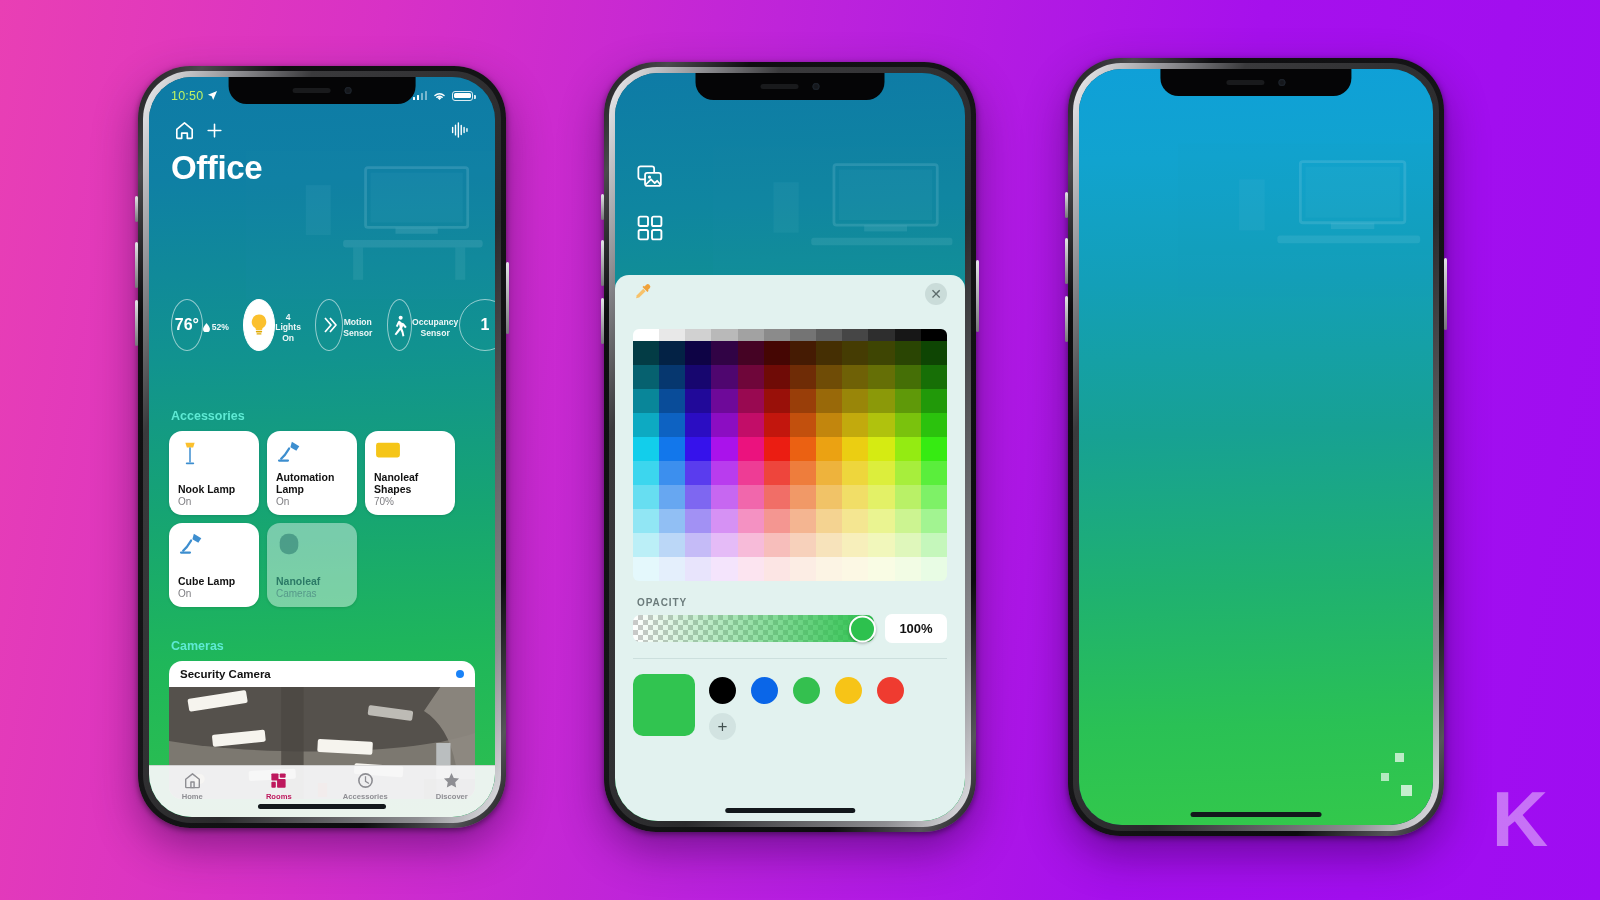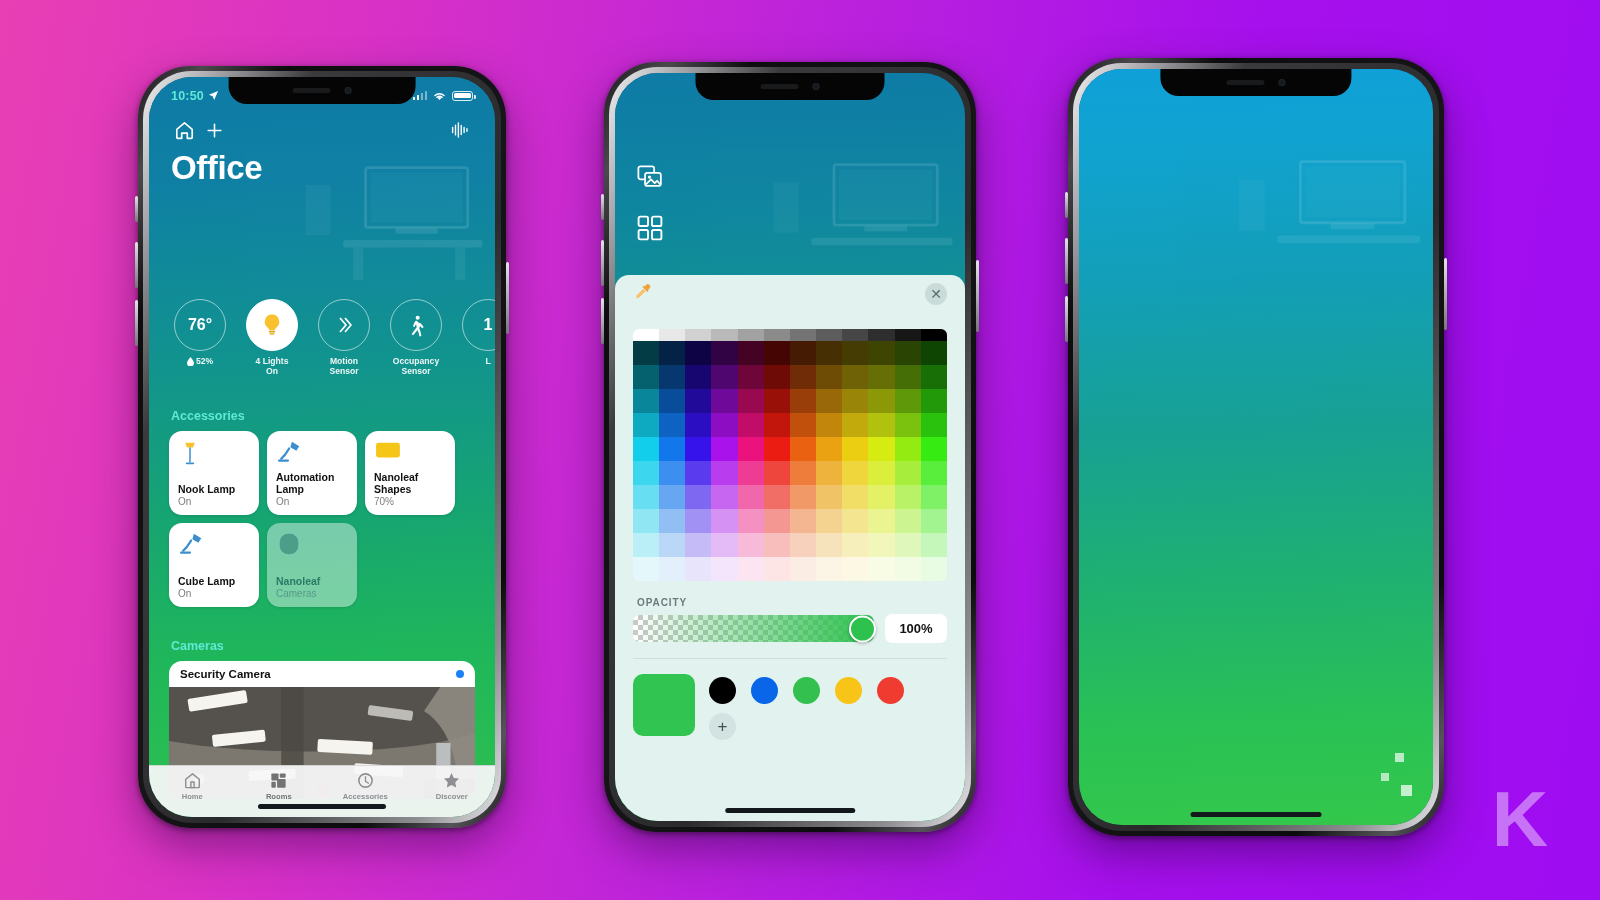--- a/index.html
+++ b/index.html
@@ -53,21 +53,21 @@
     background:linear-gradient(178deg,#0e7ba6 0%, #0f80a4 14%, #11938f 38%, #16a473 58%, #1fb75a 78%, #2ec04e 100%);
   }
   .room-photo{
     position:absolute; top:0; right:0; width:72%; height:40%;
     opacity:.26; pointer-events:none;
   }
 
   .status-bar{
     position:absolute; top:0; left:0; right:0; height:30px; z-index:30;
     display:flex; align-items:center; justify-content:space-between;
-    padding:7px 20px 0 22px; color:#5eead4; font-size:12.5px; font-weight:700;
+    padding:7px 20px 0 22px; color:#bef264; font-size:12.5px; font-weight:400;
     letter-spacing:.2px;
   }
   .sb-left{display:flex;align-items:center;gap:4px;}
   .sb-right{display:flex;align-items:center;gap:5px; padding-right:2px;}
   .bars{display:flex;align-items:flex-end;gap:1.5px;height:9px;}
   .bars i{display:block;width:2.5px;background:#fff;border-radius:.5px;}
   .bars i:nth-child(1){height:3px;} .bars i:nth-child(2){height:5px;}
   .bars i:nth-child(3){height:7px;opacity:.45;} .bars i:nth-child(4){height:9px;opacity:.45;}
   .batt{width:21px;height:10px;border:1.4px solid rgba(255,255,255,.85);border-radius:3px;position:relative;}
   .batt::after{content:"";position:absolute;right:-3.5px;top:3px;width:2px;height:4px;background:rgba(255,255,255,.85);border-radius:0 1px 1px 0;}
@@ -76,21 +76,21 @@
   .topbar{ position:absolute; top:36px; left:0; right:0; height:34px; z-index:25;
     display:flex; align-items:center; padding:0 20px; color:#fff;}
   .topbar .sp{flex:1;}
   .icobtn{ width:30px;height:30px;display:flex;align-items:center;justify-content:center;cursor:pointer;}
 
   .room-title{ position:absolute; top:72px; left:22px; z-index:25;
     color:#fff; font-size:33px; font-weight:700; letter-spacing:-.4px; }
 
   .status-row{ position:absolute; top:222px; left:0; right:0; z-index:25;
     display:flex; gap:14px; padding-left:22px; }
-  .st-item{ width:58px; flex:0 0 auto; display:flex; flex-direction:column; align-items:center; cursor:pointer;}
+  .st-item{ width:58px; flex:0 0 auto; display:flex; flex-direction:row; align-items:center; cursor:pointer;}
   .st-circle{ width:52px;height:52px;border-radius:50%; border:1.6px solid rgba(255,255,255,.55);
     display:flex;align-items:center;justify-content:center; color:#fff; font-size:16px; font-weight:700;}
   .st-circle.on{ background:#fff; border-color:#fff; }
   .st-label{ margin-top:5px; color:rgba(255,255,255,.93); font-size:8.6px; font-weight:600; text-align:center; line-height:1.18;}
   .st-label.sub{ display:flex; align-items:center; gap:2px; }
 
   .sec-title{ color:#5eead4; font-size:12.5px; font-weight:700; margin:0 0 8px 22px; }
   .acc-area{ position:absolute; top:332px; left:0; right:0; z-index:25; }
   .tiles{ display:flex; flex-wrap:wrap; gap:8px; padding:0 20px; }
   .tile{
@@ -110,21 +110,21 @@
   .cam-head{ height:26px; display:flex; align-items:center; justify-content:space-between; padding:0 11px; }
   .cam-name{ font-size:11.5px; font-weight:700; color:#111; }
   .cam-dot{ width:8px;height:8px;border-radius:50%; background:#1a82f7; }
   .cam-img{ height:112px; position:relative; overflow:hidden;
     background:linear-gradient(175deg,#6e6a64 0%,#8d8880 28%,#a39d94 55%,#6b6761 100%); }
 
   .tabbar{ position:absolute; bottom:0; left:0; right:0; height:52px; z-index:35;
     background:rgba(246,246,248,.94); display:flex; align-items:flex-start; padding-top:5px;
     border-top:.5px solid rgba(0,0,0,.12);}
   .tab{ flex:1; display:flex; flex-direction:column; align-items:center; gap:2px; cursor:pointer; color:#8e8e93;}
-  .tab.active{ color:#737373; }
+  .tab.active{ color:#be185d; }
   .tab-label{ font-size:7.6px; font-weight:600; }
 
   
   .cp-bg{ position:absolute; inset:0;
     background:linear-gradient(178deg,#0e7ba6 0%, #0f86a0 18%, #12988a 40%, #19a96b 62%, #27bd53 84%, #31c44b 100%); }
   .cp-tools{ position:absolute; top:92px; left:22px; z-index:20; display:flex; flex-direction:column; gap:20px; }
   .cp-sheet{
     position:absolute; left:0; right:0; bottom:0; top:202px; z-index:30;
     background:#e2f2ef; border-top-left-radius:14px; border-top-right-radius:14px;
     display:flex; flex-direction:column;

